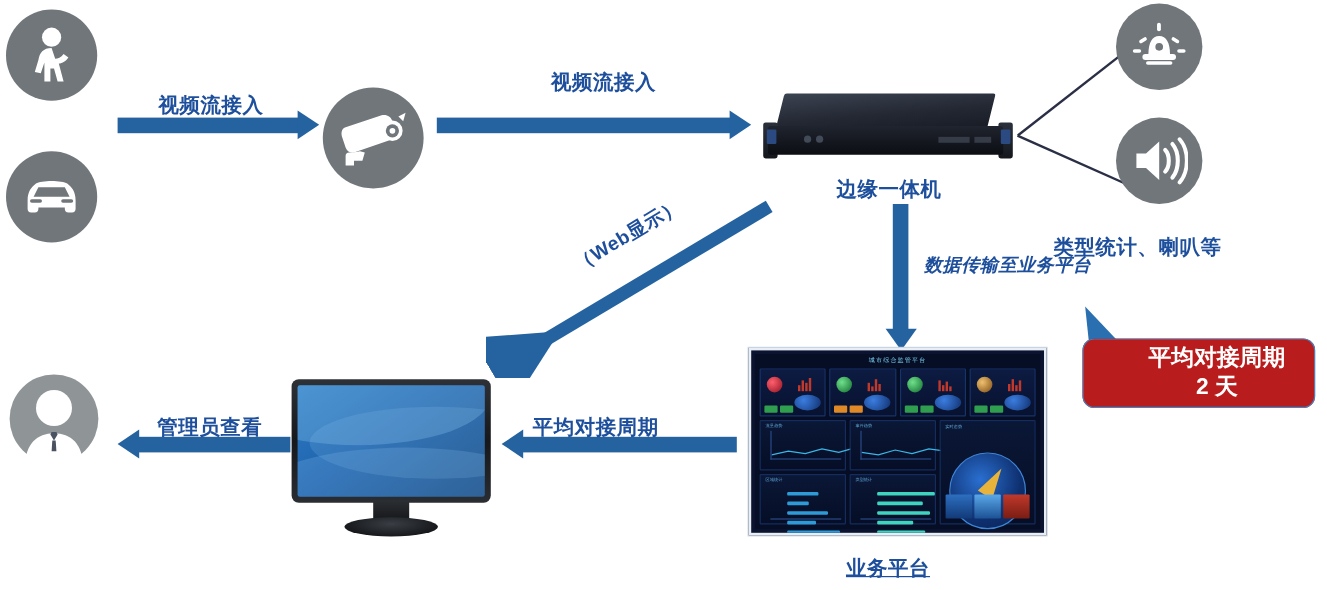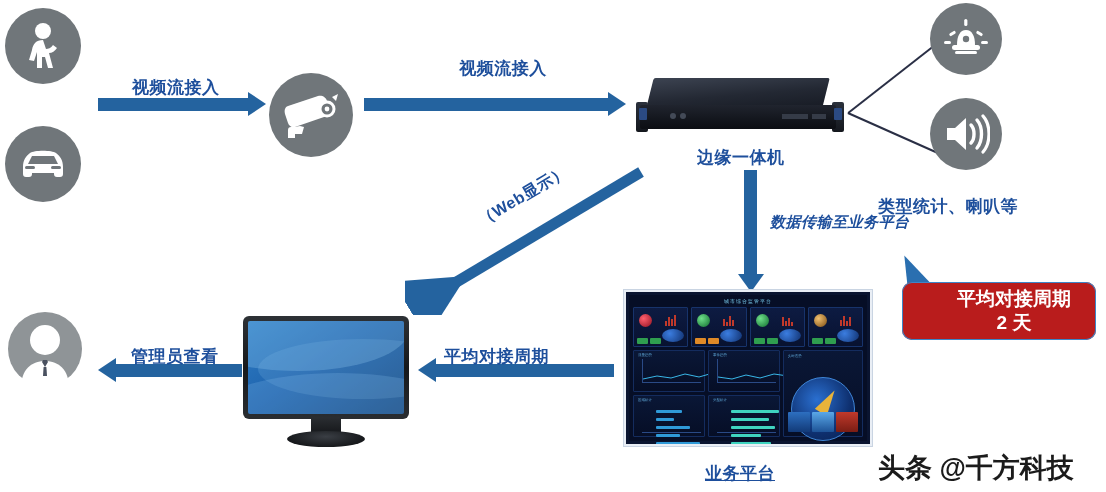--- a/index.html
+++ b/index.html
@@ -426,15 +426,14 @@
   <div class="abs" style="left:898px;top:256px;width:172px;height:86px;">
     <div class="callout-tail" style="left:8px;top:-2px;"></div>
     <div class="callout" style="left:4px;top:26px;width:164px;height:58px;font-size:19px;">
       <div>
         <div>平均对接周期</div>
         <div>2 天</div>
       </div>
     </div>
   </div>
 
-  <div class="watermark" style="left:878px;top:450px;">头条 @千方科技</div>
 
 </div>
 
 </body></html>

